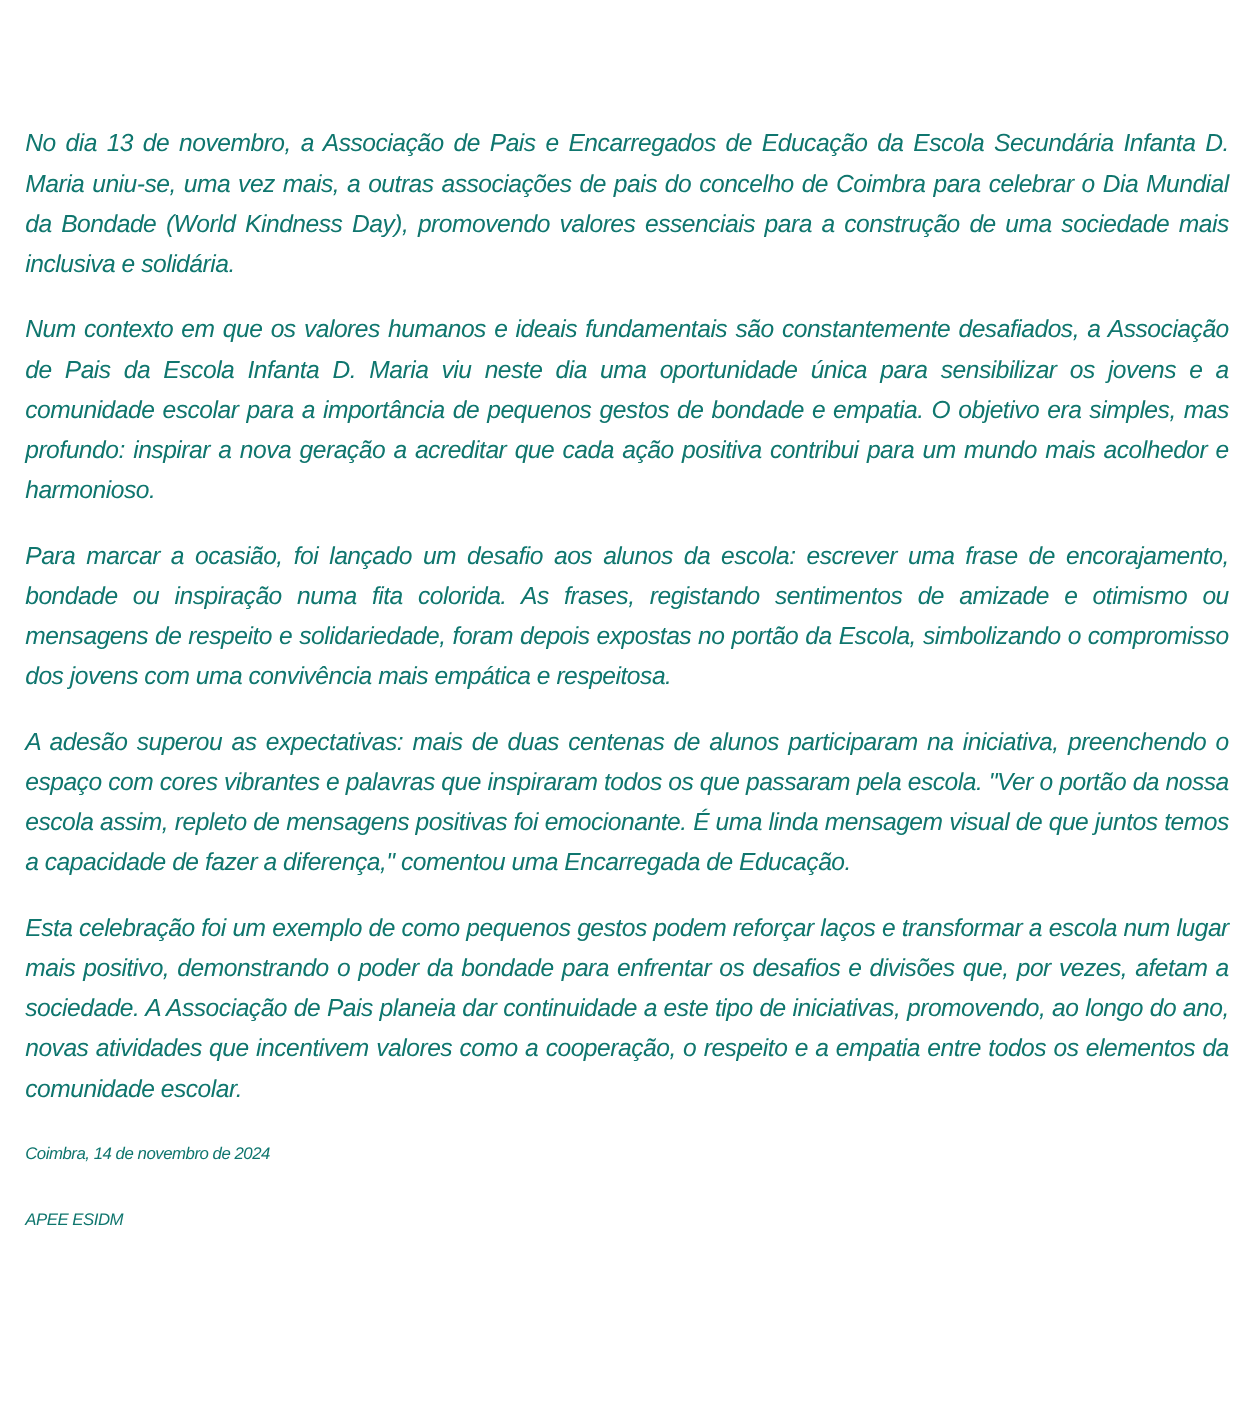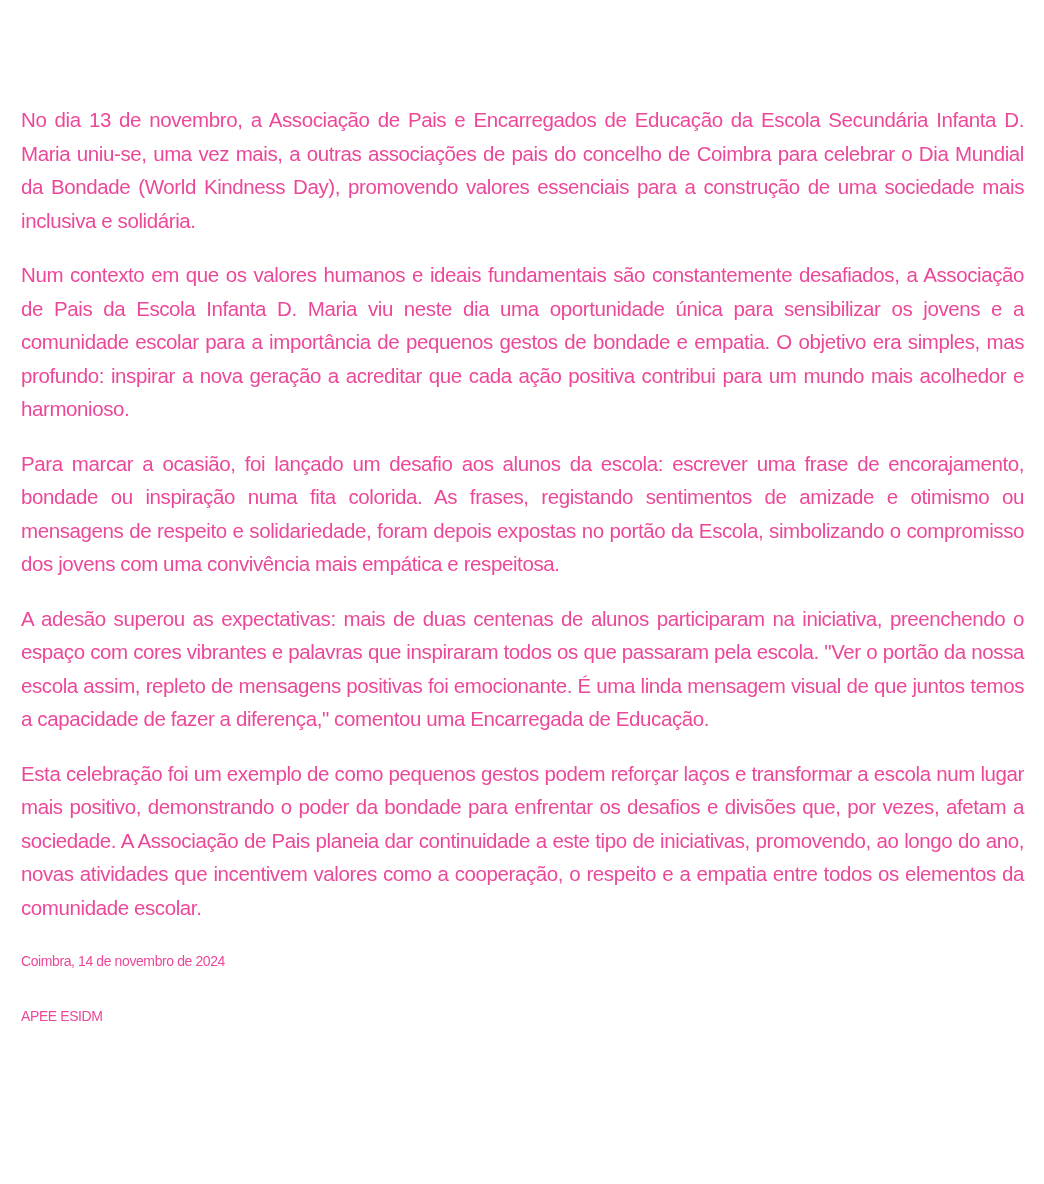--- a/index.html
+++ b/index.html
@@ -6,24 +6,25 @@
     margin: 0;
     padding: 0;
     background: #ffffff;
   }
   .page {
     position: relative;
     width: 1044px;
     height: 1184px;
     box-sizing: border-box;
     background: #ffffff;
-    color: #ec4899;
+    color: #0f766e;
     padding: 103px 20px 40px 21px;
     font-family: "Liberation Sans", "DejaVu Sans", sans-serif;
     overflow: hidden;
+    font-style: italic;
   }
   .para {
     margin: 0 0 21px 0;
     font-size: 20.5px;
     line-height: 33.5px;
     text-align: justify;
     letter-spacing: -0.4px;
     font-weight: 400;
   }
   .single-line {

